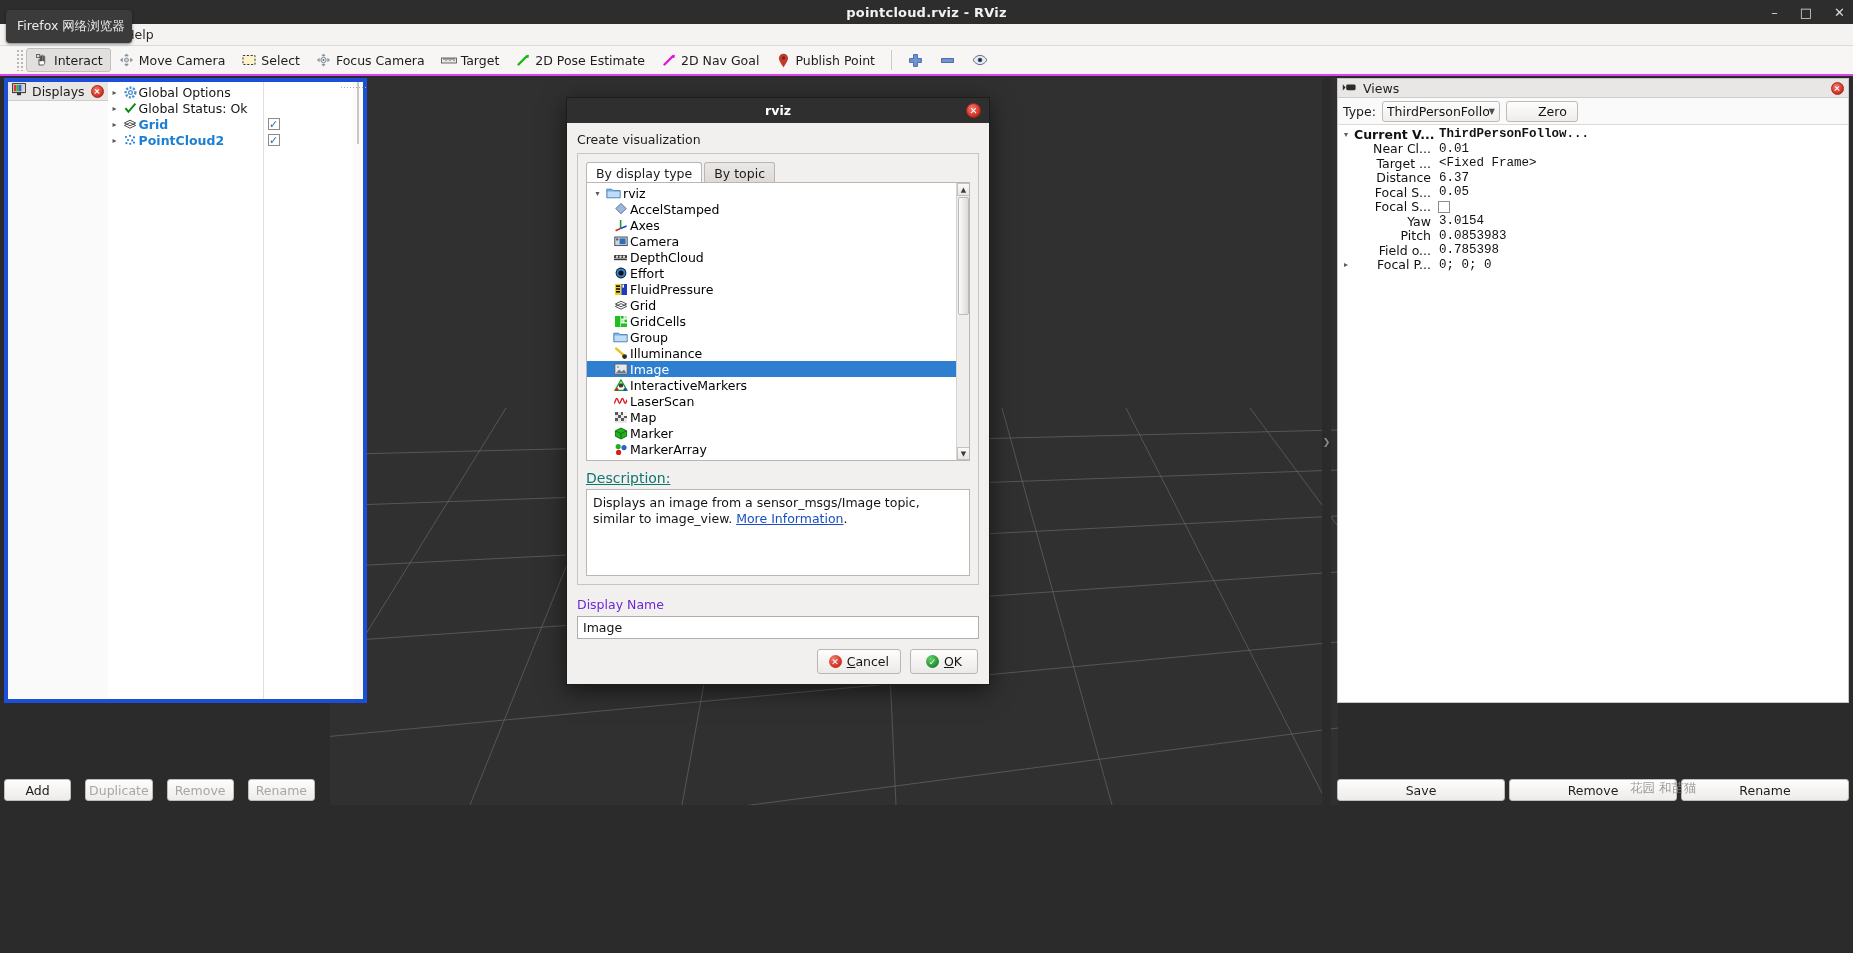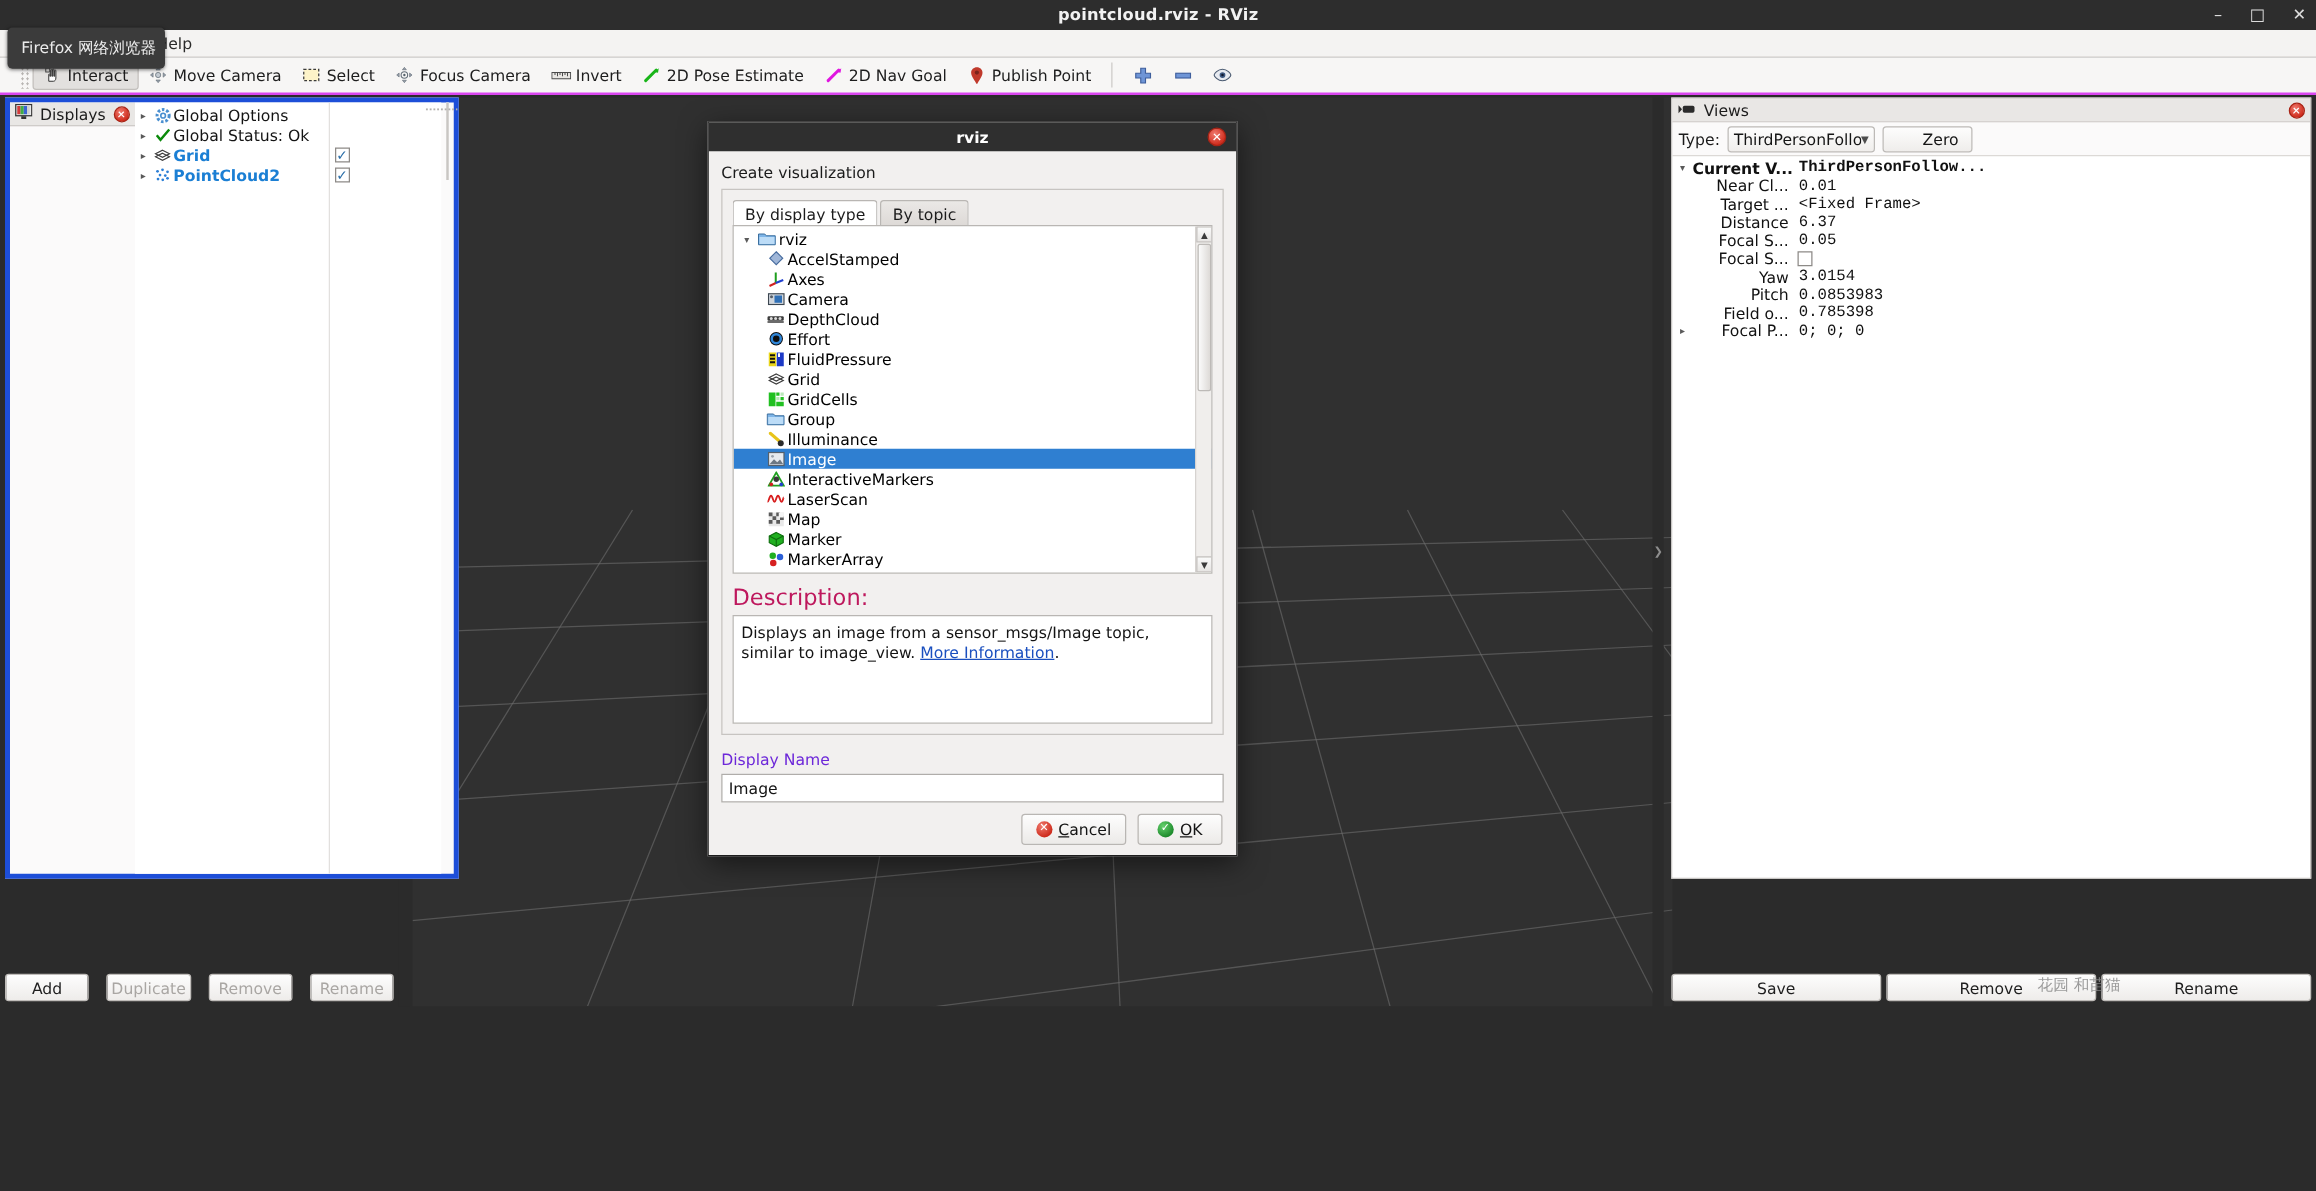--- a/index.html
+++ b/index.html
@@ -34,21 +34,20 @@
   }
   .menuitem { font-size: 12.5px; padding: 1px 4px; }
 
   
   .tooltip {
     position: absolute; left: 6px; top: 10px; width: 126px; height: 33px;
     background: #3b3b3b; color: #ececec; border-radius: 4px;
     display: flex; align-items: center; padding-left: 11px;
     font-size: 12.5px; z-index: 50;
     box-shadow: 0 1px 3px rgba(0,0,0,.5);
-    margin-top: 12px;
   }
 
   
   .toolbar {
     position: absolute; left: 0; top: 46px; width: 1853px; height: 30px;
     background: #f7f6f5; border-bottom: 2px solid #d946ef;
     display: flex; align-items: center; padding-left: 16px;
   }
   .tb-grip {
     width: 8px; height: 22px; margin-right: 2px;
@@ -256,21 +255,21 @@
     display: flex; align-items: center; justify-content: center;
     font-size: 7px; color: #3a3a3a;
   }
   .sb-up { top: 0; } .sb-down { bottom: 0; }
   .sb-thumb {
     position: absolute; left: 1px; top: 14px; width: 11px; height: 118px;
     background: linear-gradient(90deg,#fbfbfb,#dddad7); border: 1px solid #bdbab7;
     border-radius: 2px;
   }
 
-  .desc-label { font-size: 18px; color: #be185d; margin: 9px 0 3px 0; }
+  .desc-label { font-size: 14px; color: #0f766e; margin: 9px 0 3px 0; text-decoration: underline; }
   .desc-box {
     height: 87px; background: #fff; border: 1px solid #b9b6b3;
     padding: 5px 6px; font-size: 12.5px; color: #141414; line-height: 1.25;
   }
   .desc-box a { color: #1a4fbf; }
 
   .dn-label { font-size: 12.5px; color: #6d28d9; margin: 12px 0 4px 0; }
   .dn-input {
     height: 23px; background: #fff; border: 1px solid #b0adaa;
     display: flex; align-items: center; padding: 0 5px;
@@ -363,21 +362,21 @@
       <span>Focus Camera</span>
     </div>
 
     <div class="tb-btn">
       <span class="tb-icon">
         <svg width="16" height="9" viewBox="0 0 16 9">
           <rect x=".5" y="2" width="15" height="5" fill="#e9e7e4" stroke="#4a4a4a" stroke-width=".8"></rect>
           <path d="M3 2v2M5 2v3M7 2v2M9 2v3M11 2v2M13 2v3" stroke="#4a4a4a" stroke-width=".8"></path>
         </svg>
       </span>
-      <span>Invert</span>
+      <span>Target</span>
     </div>
 
     <div class="tb-btn">
       <span class="tb-icon">
         <svg width="15" height="14" viewBox="0 0 15 14">
           <path d="M2.5 11.5L11 3" stroke="#19b519" stroke-width="2.4" stroke-linecap="round"></path>
           <path d="M13 1.5l-.6 3.6-3-.6z" fill="#19b519"></path>
         </svg>
       </span>
       <span>2D Pose Estimate</span>

